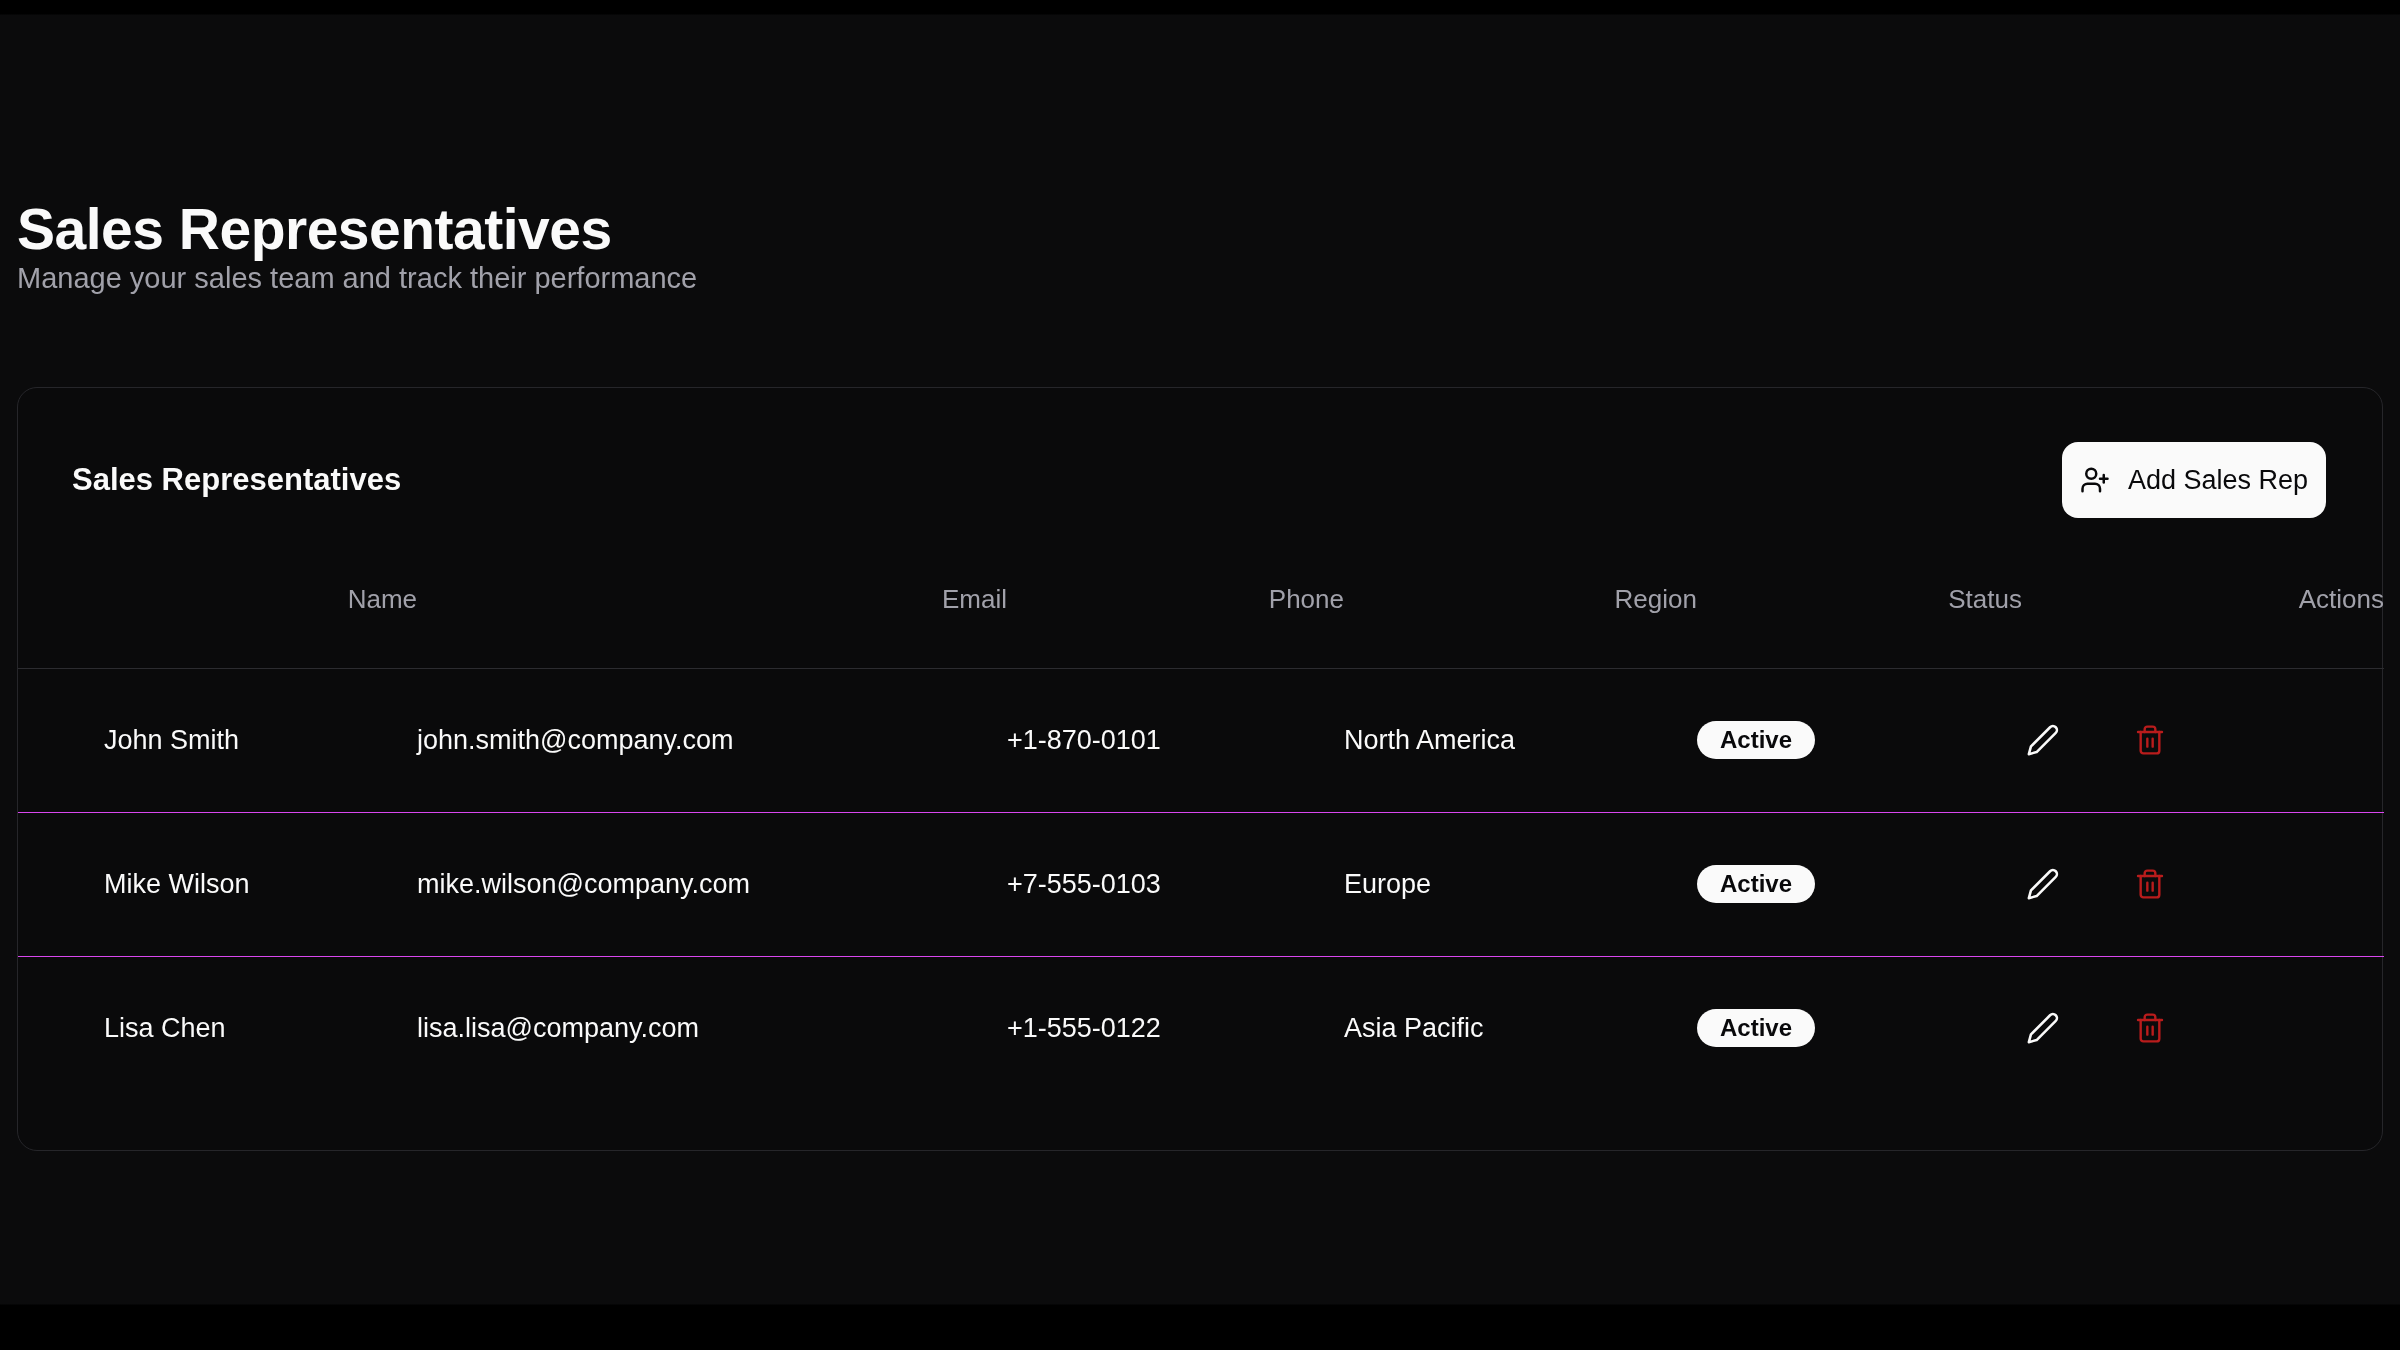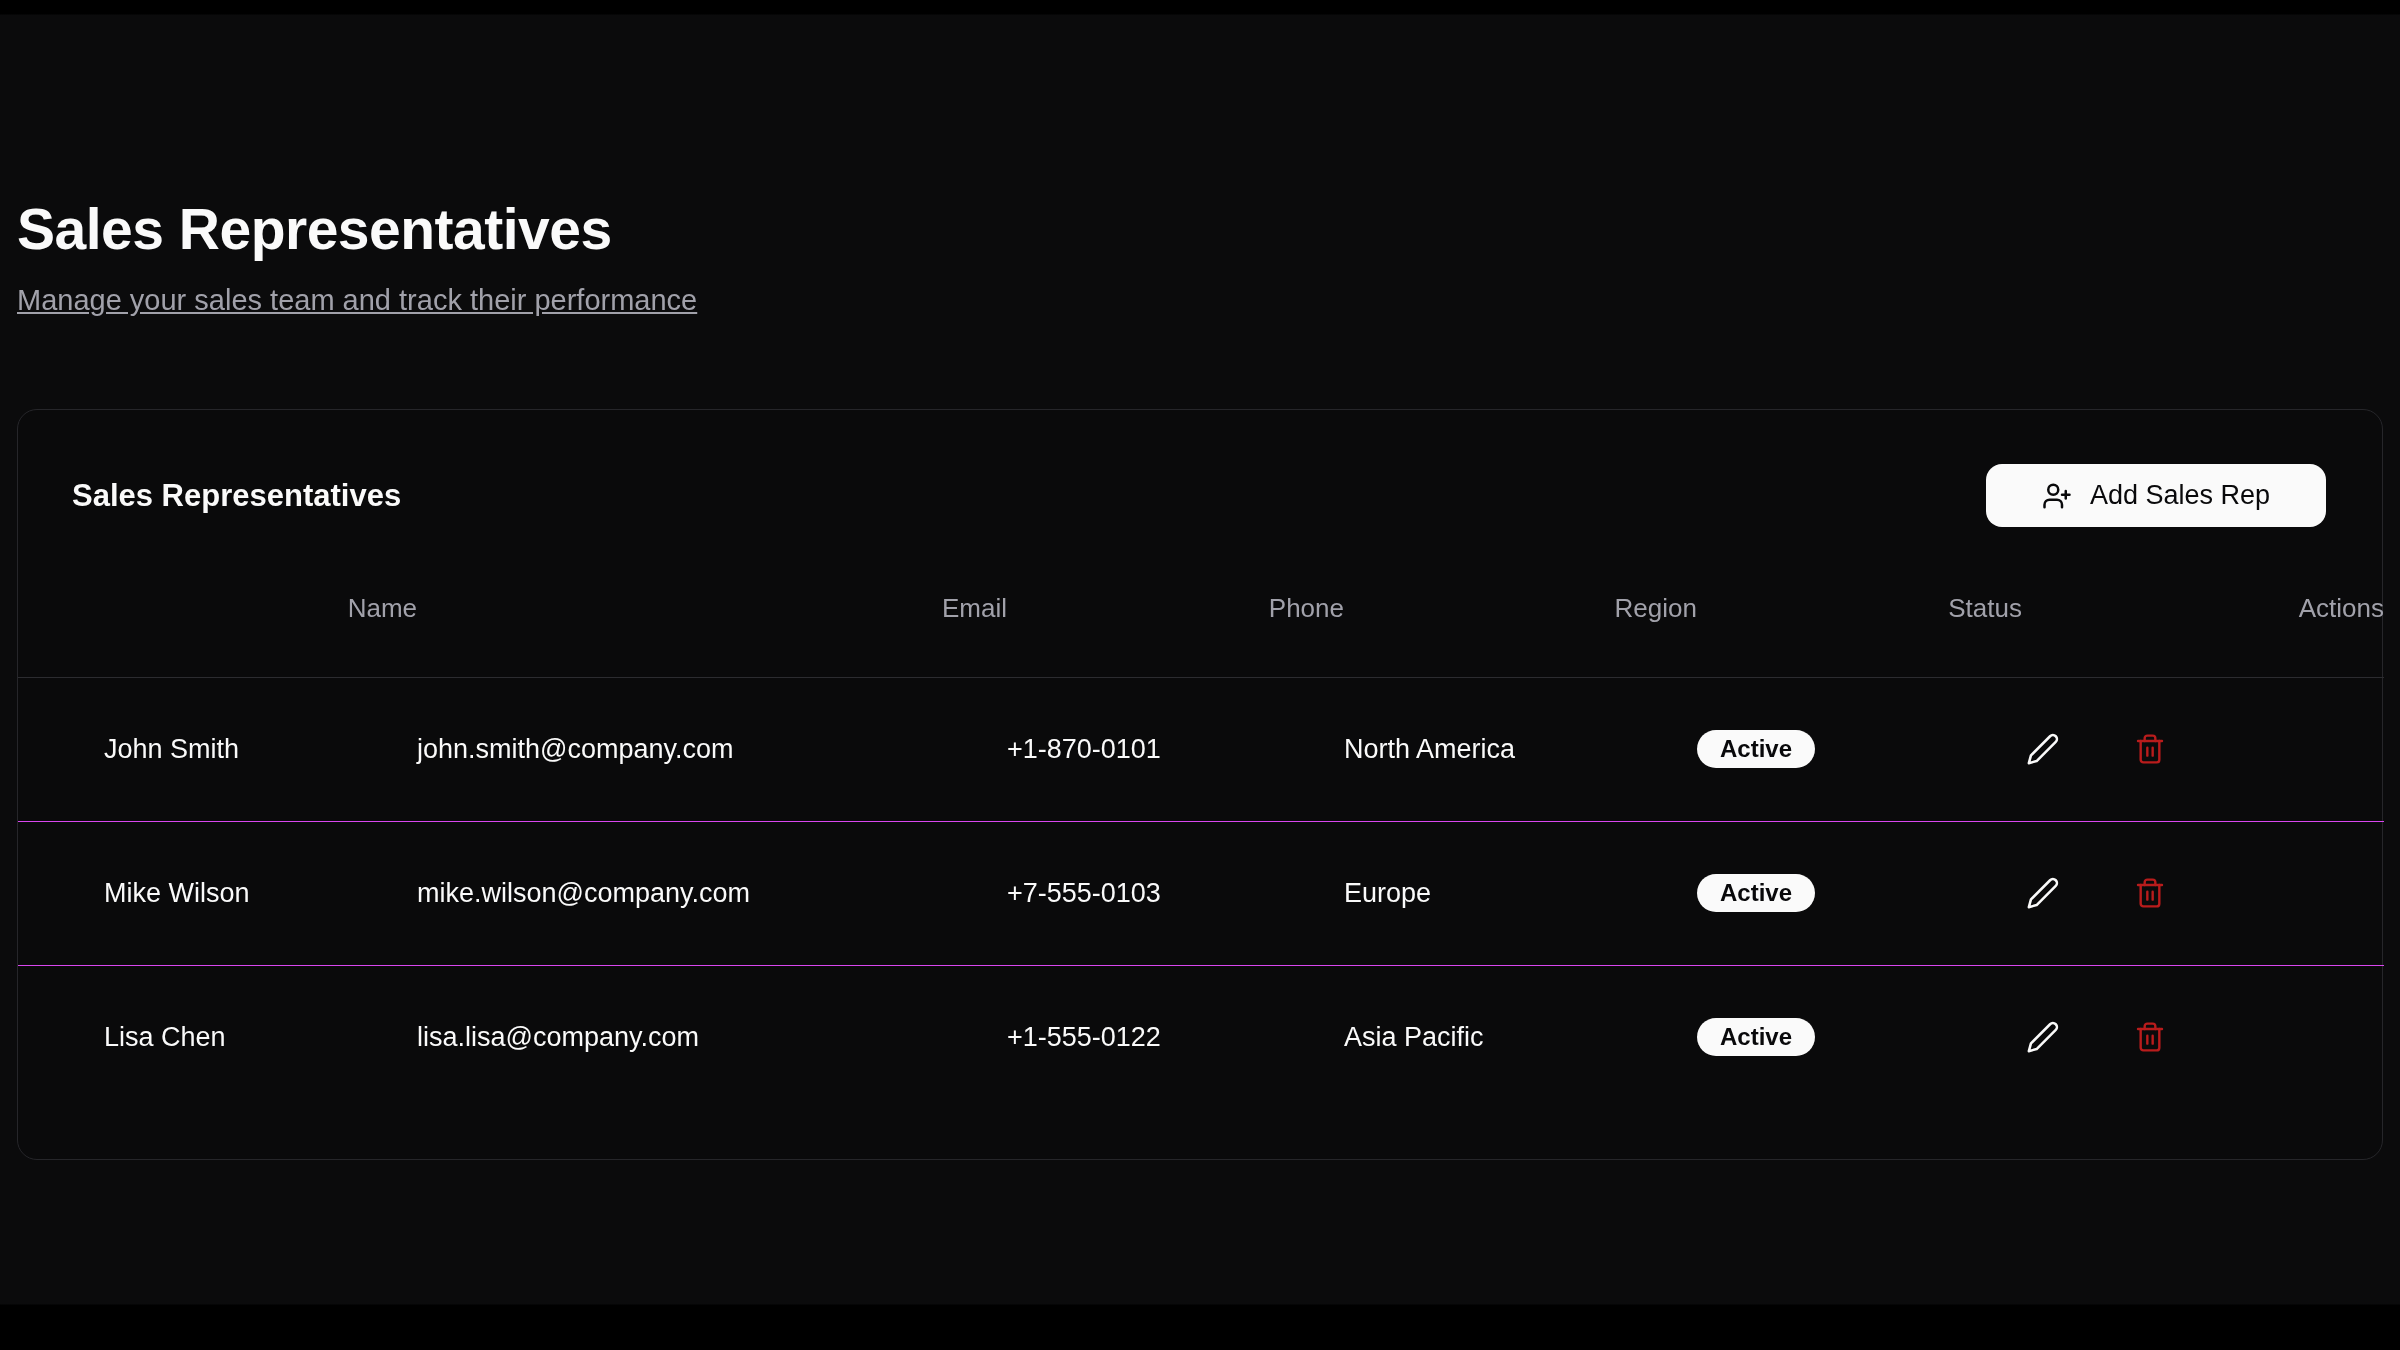--- a/index.html
+++ b/index.html
@@ -12,25 +12,23 @@
   }
   .page { padding: 196px 17px 0 17px; }
 
   .page-title {
     font-size: 57px;
     font-weight: 700;
     letter-spacing: -0.5px;
     color: #fafafa;
   }
   .page-subtitle {
-    margin-top: 22px;
     font-size: 29px;
     color: #a1a1aa;
     font-weight: 400;
-    text-decoration: underline;
   }
 
   .card {
     margin-top: 92px;
     background: #0a0a0b;
     border: 1px solid #26262a;
     border-radius: 20px;
     padding-bottom: 50px;
   }
   .card-header {
@@ -45,22 +43,22 @@
     color: #fafafa;
   }
   .add-btn {
     display: inline-flex;
     align-items: center;
     gap: 18px;
     background: #fafafa;
     color: #09090b;
     border: none;
     border-radius: 16px;
-    height: 63px;
-    padding: 0 56px;
+    height: 76px;
+    padding: 0 18px;
     font-family: inherit;
     font-size: 27px;
     font-weight: 500;
     cursor: pointer;
   }
   .add-btn svg { display: block; }
 
   table {
     width: 100%;
     border-collapse: collapse;

